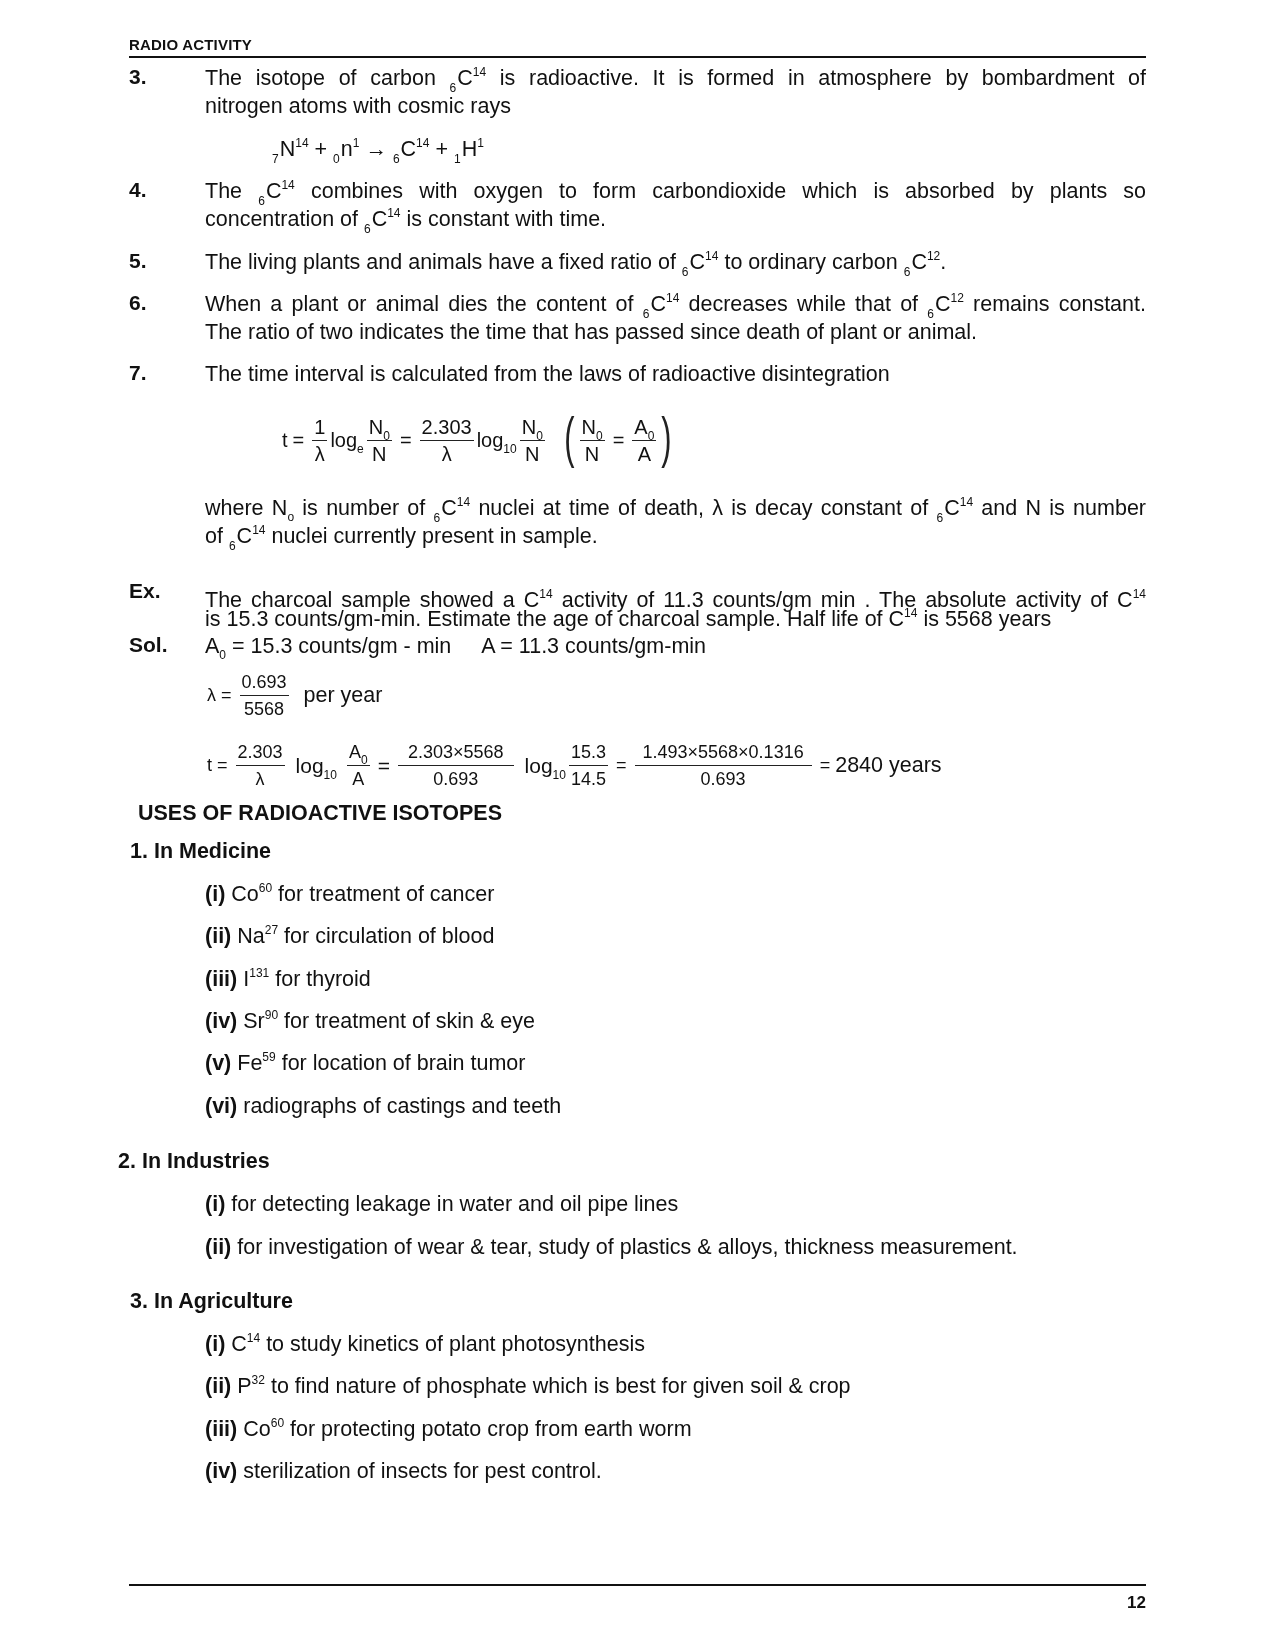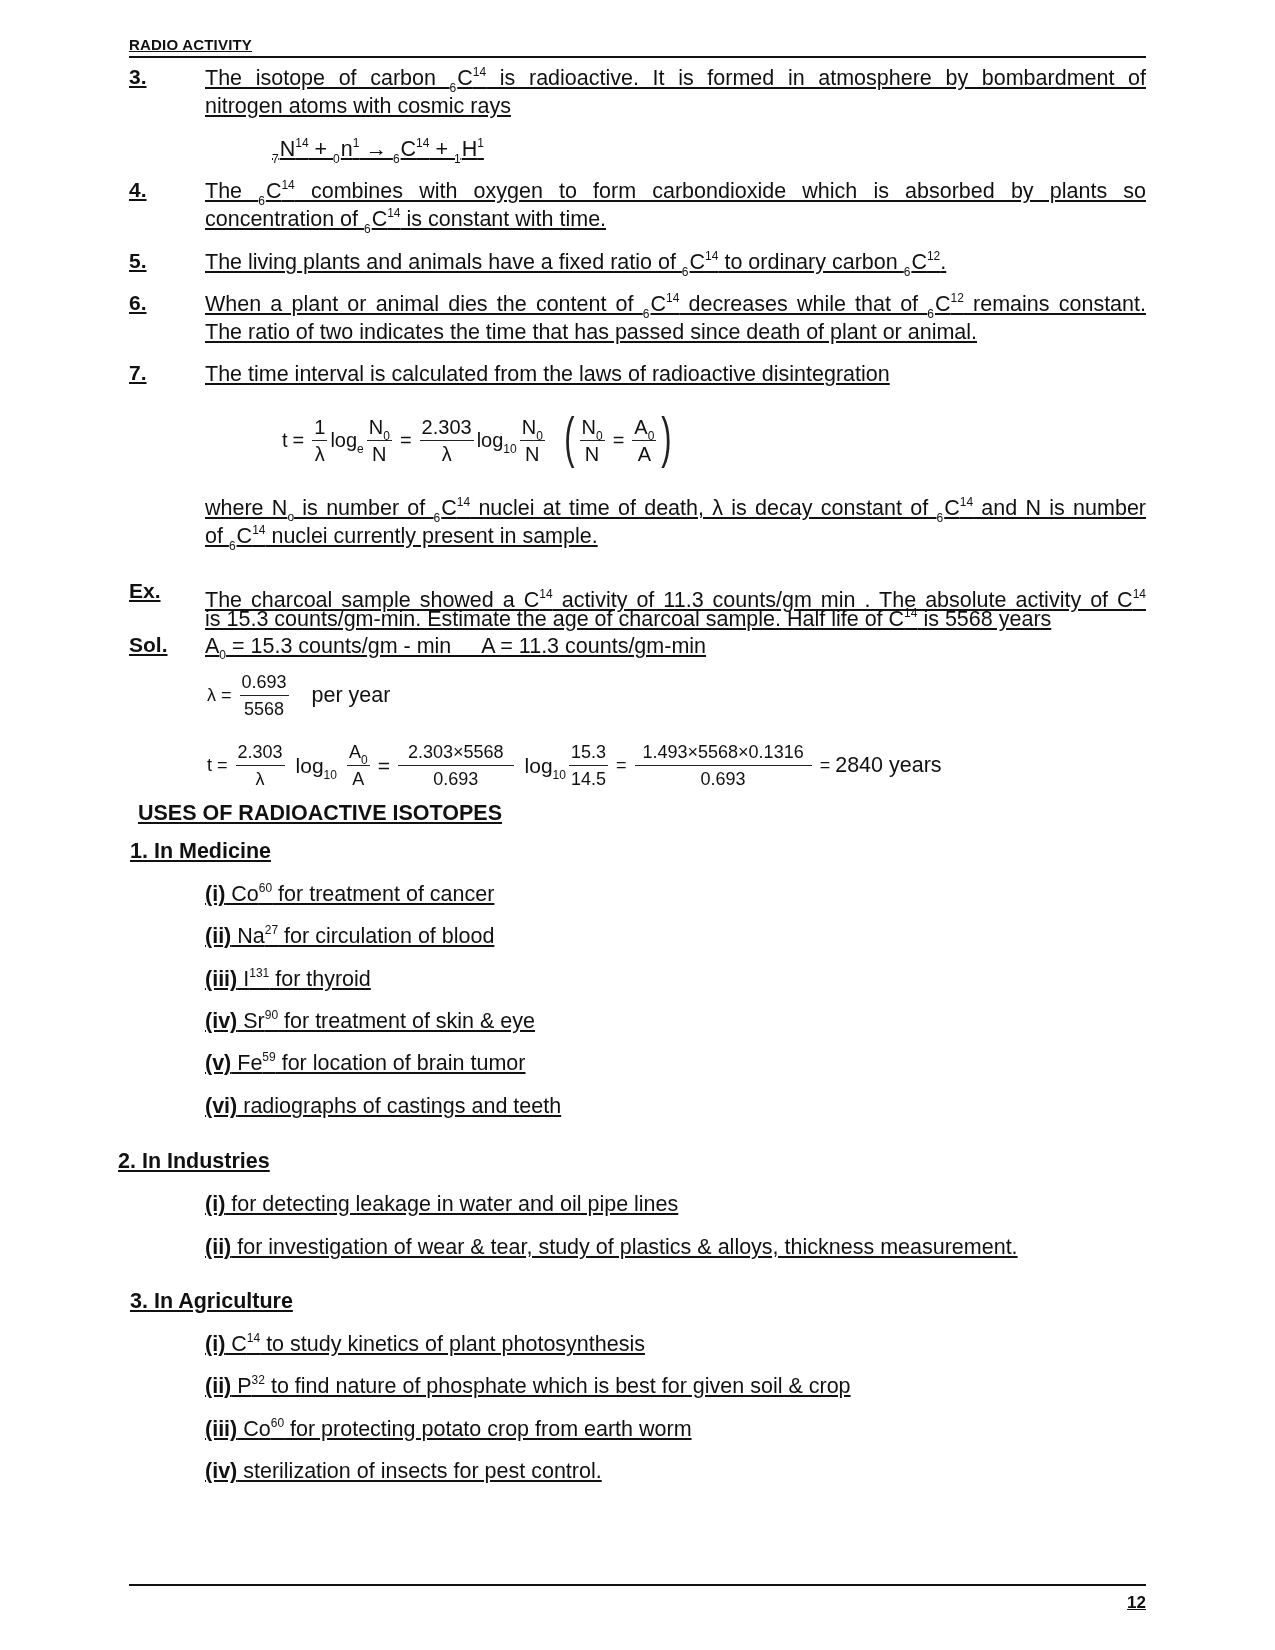--- a/index.html
+++ b/index.html
@@ -1,18 +1,18 @@
 <!DOCTYPE html>
 <html><head>
 <meta charset="utf-8">
 <style>
   html, body { margin:0; padding:0; background:#ffffff; }
   body { width:1275px; height:1650px; position:relative; overflow:hidden;
          font-family:"Liberation Sans", sans-serif; color:#111; }
-  .abs { position:absolute; white-space:nowrap;text-decoration:underline; }
+  .abs { position:absolute; white-space:nowrap; }
   .hdr { left:129px; top:36px; font-size:15px; font-weight:bold; letter-spacing:0.2px; }
   .rule-top { left:129px; top:56px; width:1017px; height:2px; background:#111; }
   .rule-bot { left:129px; top:1584px; width:1017px; height:2px; background:#111; }
   .pgno { left:1100px; top:1593px; width:46px; text-align:right; font-size:17px; font-weight:bold; }
   .num { left:129px; font-size:21px; font-weight:bold; }
   .txt { left:205px; font-size:21.5px; line-height:28px; }
   .just { width:941px; white-space:normal; text-align:justify; text-align-last:justify; }
   sup { font-size:12px; vertical-align:9px; line-height:0; }
   sub { font-size:12px; vertical-align:-6px; line-height:0; }
   .pre { font-size:12px; position:relative; top:7px; line-height:0; margin-right:1px; }
@@ -99,21 +99,21 @@
 <div class="abs num" style="top:633px">Sol.</div>
 <div class="abs txt" style="top:632px">A<sub>0</sub> = 15.3 counts/gm - min &nbsp;&nbsp;&nbsp;&nbsp;A = 11.3 counts/gm-min</div>
 
 <div class="eq" style="left:207px; top:670px;">
   <span class="sm">λ</span>
   <span class="op sm">=</span>
   <span class="frac sm">
     <span class="n">0.693</span>
     <span class="d">5568</span>
   </span>
-  <span style="margin-left:20px; font-size:21.5px">per year</span>
+  <span style="margin-left:12px; font-size:21.5px">per year</span>
 </div>
 
 <div class="eq" style="left:207px; top:740px;">
   <span class="sm">t</span>
   <span class="op sm">=</span>
   <span class="frac sm">
     <span class="n">2.303</span>
     <span class="d">λ</span>
   </span>
   <span style="margin-left:8px; font-size:21px"><span>log</span><sub>10</sub></span>

